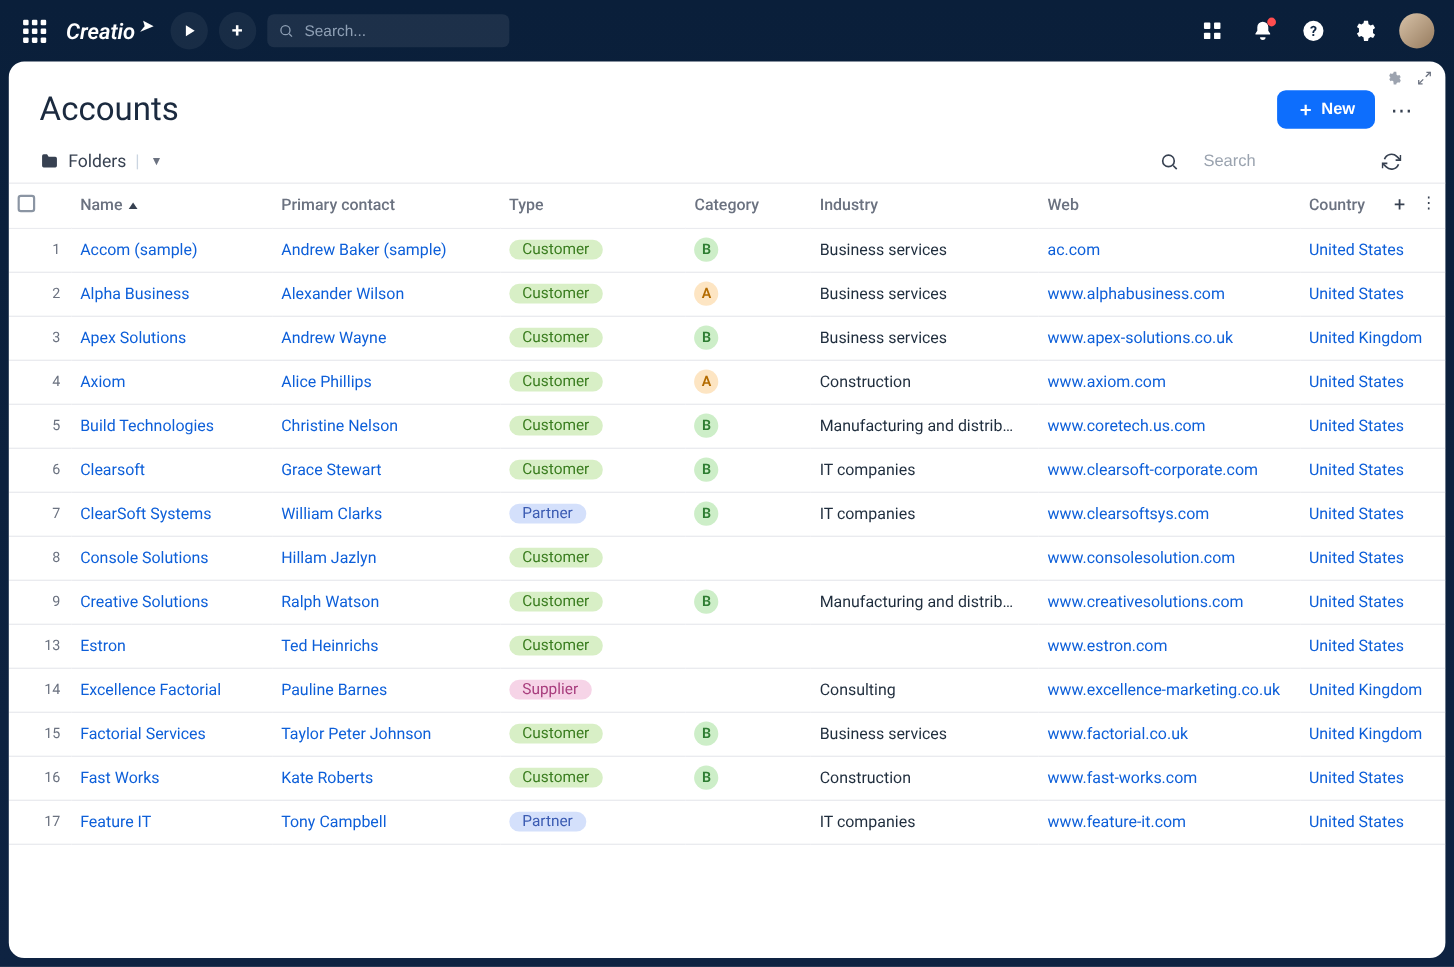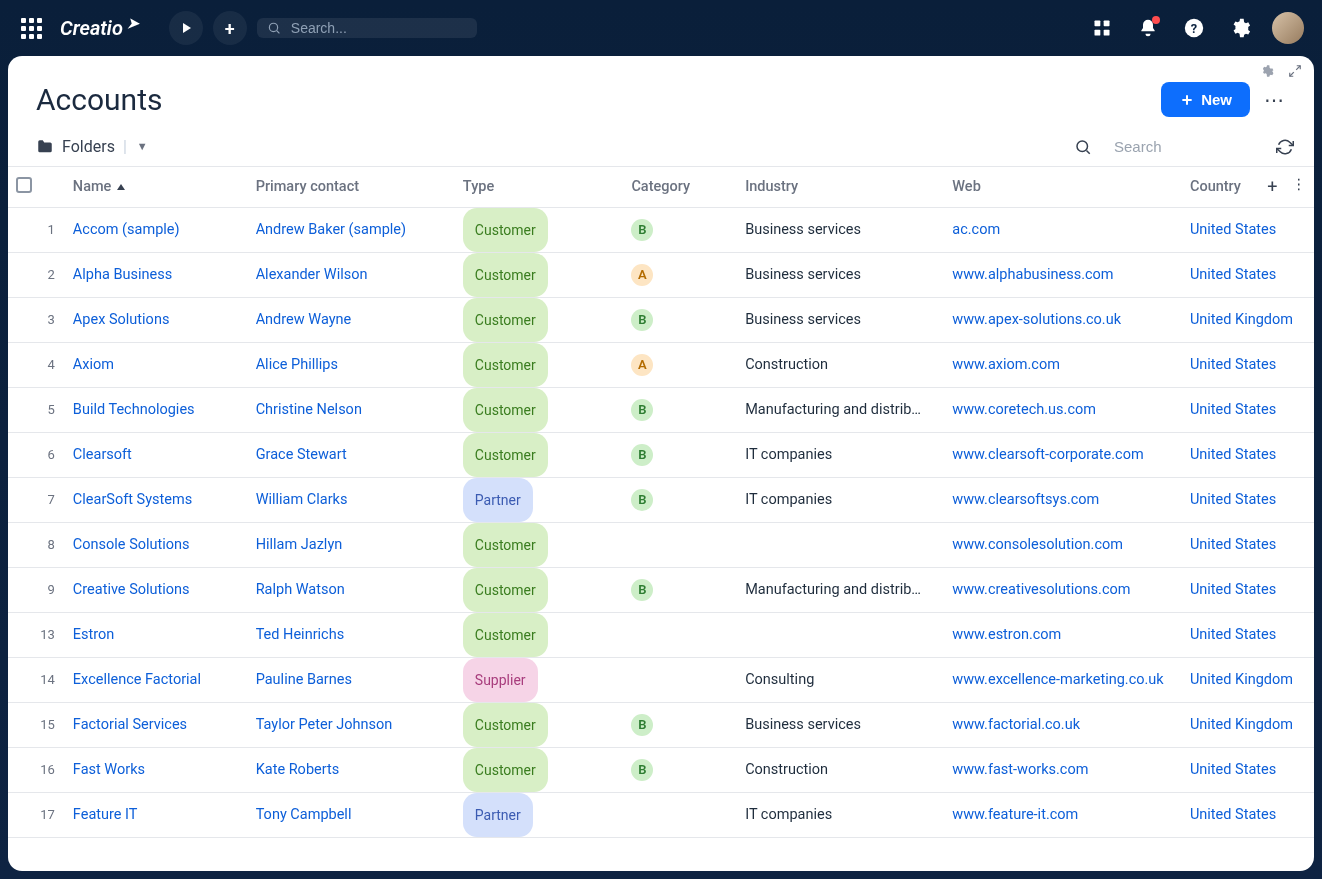--- a/index.html
+++ b/index.html
@@ -16,41 +16,41 @@
     --cat-a-bg:#fde5c3; --cat-a-fg:#b36b00;
   }
   *{box-sizing:border-box}
   body{margin:0;font-family:-apple-system,Segoe UI,Roboto,Helvetica,Arial,sans-serif;background:linear-gradient(180deg,#0a1f3a,#0e2342);color:var(--text);height:879px;width:1322px;overflow:hidden}
   
   .topbar{height:56px;background:transparent;display:flex;align-items:center;padding:0 14px;gap:10px;color:#fff}
   .icon-btn{width:34px;height:34px;border-radius:50%;display:flex;align-items:center;justify-content:center;cursor:pointer;background:rgba(255,255,255,.06)}
   .icon-btn.flat{background:transparent}
   .app-grid{display:grid;grid-template-columns:repeat(3,5px);grid-template-rows:repeat(3,5px);gap:3px}
   .app-grid span{background:#fff;border-radius:1px}
-  .logo{display:flex;align-items:center;gap:4px;margin:0 20px 0 2px;font-weight:600;font-size:20px;font-style:italic}
+  .logo{display:flex;align-items:center;gap:4px;margin:0 6px 0 2px;font-weight:600;font-size:20px;font-style:italic}
   .logo .bird{font-size:14px;margin-top:-10px}
   .play-tri{width:0;height:0;border-left:8px solid #fff;border-top:5px solid transparent;border-bottom:5px solid transparent;margin-left:2px}
   .plus{font-size:18px;font-weight:600}
-  .top-search{flex:0 0 220px;height:20px;background:rgba(255,255,255,.08);border-radius:6px;display:flex;align-items:center;gap:8px;padding:0 10px;color:#b7c2d0}
+  .top-search{flex:0 0 220px;height:30px;background:rgba(255,255,255,.08);border-radius:6px;display:flex;align-items:center;gap:8px;padding:0 10px;color:#b7c2d0}
   .top-search input{background:transparent;border:0;outline:0;color:#fff;font-size:14px;width:100%}
   .top-search input::placeholder{color:#8fa0b5}
   .top-spacer{flex:1}
   .top-icons{display:flex;align-items:center;gap:18px;margin-right:4px}
   .top-icons .ti{position:relative;width:28px;height:28px;display:flex;align-items:center;justify-content:center;cursor:pointer}
   .badge-dot{position:absolute;top:2px;right:2px;width:8px;height:8px;background:#ff4d4f;border-radius:50%}
   .avatar{width:32px;height:32px;border-radius:50%;background:linear-gradient(135deg,#d7c2a8,#967b5e);cursor:pointer}
   
   .card{background:#fff;margin:0 8px 8px 8px;border-radius:14px;height:calc(879px - 56px - 8px);display:flex;flex-direction:column;position:relative;overflow:hidden}
   .card-toprow{position:absolute;top:6px;right:10px;display:flex;gap:10px;color:#6b7280}
   .card-toprow .mini{width:18px;height:18px;display:flex;align-items:center;justify-content:center;cursor:pointer;font-size:14px}
   .header{display:flex;align-items:center;padding:26px 28px 12px 28px}
   .title{font-size:30px;font-weight:400;color:#1b2a3f;flex:1}
   .btn-new{background:#0d6efd;color:#fff;border:0;border-radius:8px;padding:9px 18px;font-size:15px;font-weight:600;display:flex;align-items:center;gap:6px;cursor:pointer}
   .more{margin-left:14px;color:#374151;font-size:20px;cursor:pointer;letter-spacing:2px}
-  .subbar{display:flex;align-items:center;padding:8px 20px 10px 28px;color:#374151}
+  .subbar{display:flex;align-items:center;padding:8px 40px 10px 28px;color:#374151}
   .folders{display:flex;align-items:center;gap:8px;cursor:pointer}
   .folders .chev{font-size:11px;color:#6b7280;margin-left:2px}
   .sub-spacer{flex:1}
   .table-search{display:flex;align-items:center;gap:20px;color:#6b7280}
   .table-search input{border:0;outline:0;font-size:15px;color:#374151;width:140px}
   .table-search input::placeholder{color:#9aa3af}
   .refresh{margin-left:24px;cursor:pointer;color:#374151}
   
   .grid{flex:1;overflow:auto;border-top:1px solid var(--border)}
   table{border-collapse:collapse;width:100%;table-layout:fixed}
@@ -58,21 +58,21 @@
   thead th{color:var(--muted);font-weight:500;position:sticky;top:0;background:#fff;z-index:1;border-bottom:1px solid var(--border)}
   col.c-chk{width:56px} col.c-name{width:180px} col.c-contact{width:204px}
   col.c-type{width:166px} col.c-cat{width:112px} col.c-ind{width:204px}
   col.c-web{width:234px} col.c-country{width:130px}
   .chk{width:16px;height:16px;border:2px solid #8b95a3;border-radius:3px;display:inline-block}
   .name-th{display:flex;align-items:center;gap:6px}
   .sort-up{width:0;height:0;border-left:4px solid transparent;border-right:4px solid transparent;border-bottom:6px solid #374151}
   .th-actions{display:flex;justify-content:flex-end;gap:14px;color:#374151}
   .row-num{color:#6b7280;text-align:right;padding-right:10px;font-size:13px;width:56px}
   a.link{color:var(--link);text-decoration:none}
-  .pill{display:inline-block;padding:14px 12px;border-radius:14px;font-size:14px}
+  .pill{display:inline-block;padding:1px 12px;border-radius:14px;font-size:14px}
   .pill.customer{background:var(--green-bg);color:var(--green-fg)}
   .pill.partner{background:var(--blue-bg);color:var(--blue-fg)}
   .pill.competitor{background:var(--red-bg);color:var(--red-fg)}
   .pill.supplier{background:var(--pink-bg);color:var(--pink-fg)}
   .cat{display:inline-flex;width:22px;height:22px;border-radius:50%;align-items:center;justify-content:center;font-size:13px;font-weight:600}
   .cat.B{background:var(--cat-b-bg);color:var(--cat-b-fg)}
   .cat.A{background:var(--cat-a-bg);color:var(--cat-a-fg)}
   svg{display:block}
 </style>
 </head>

